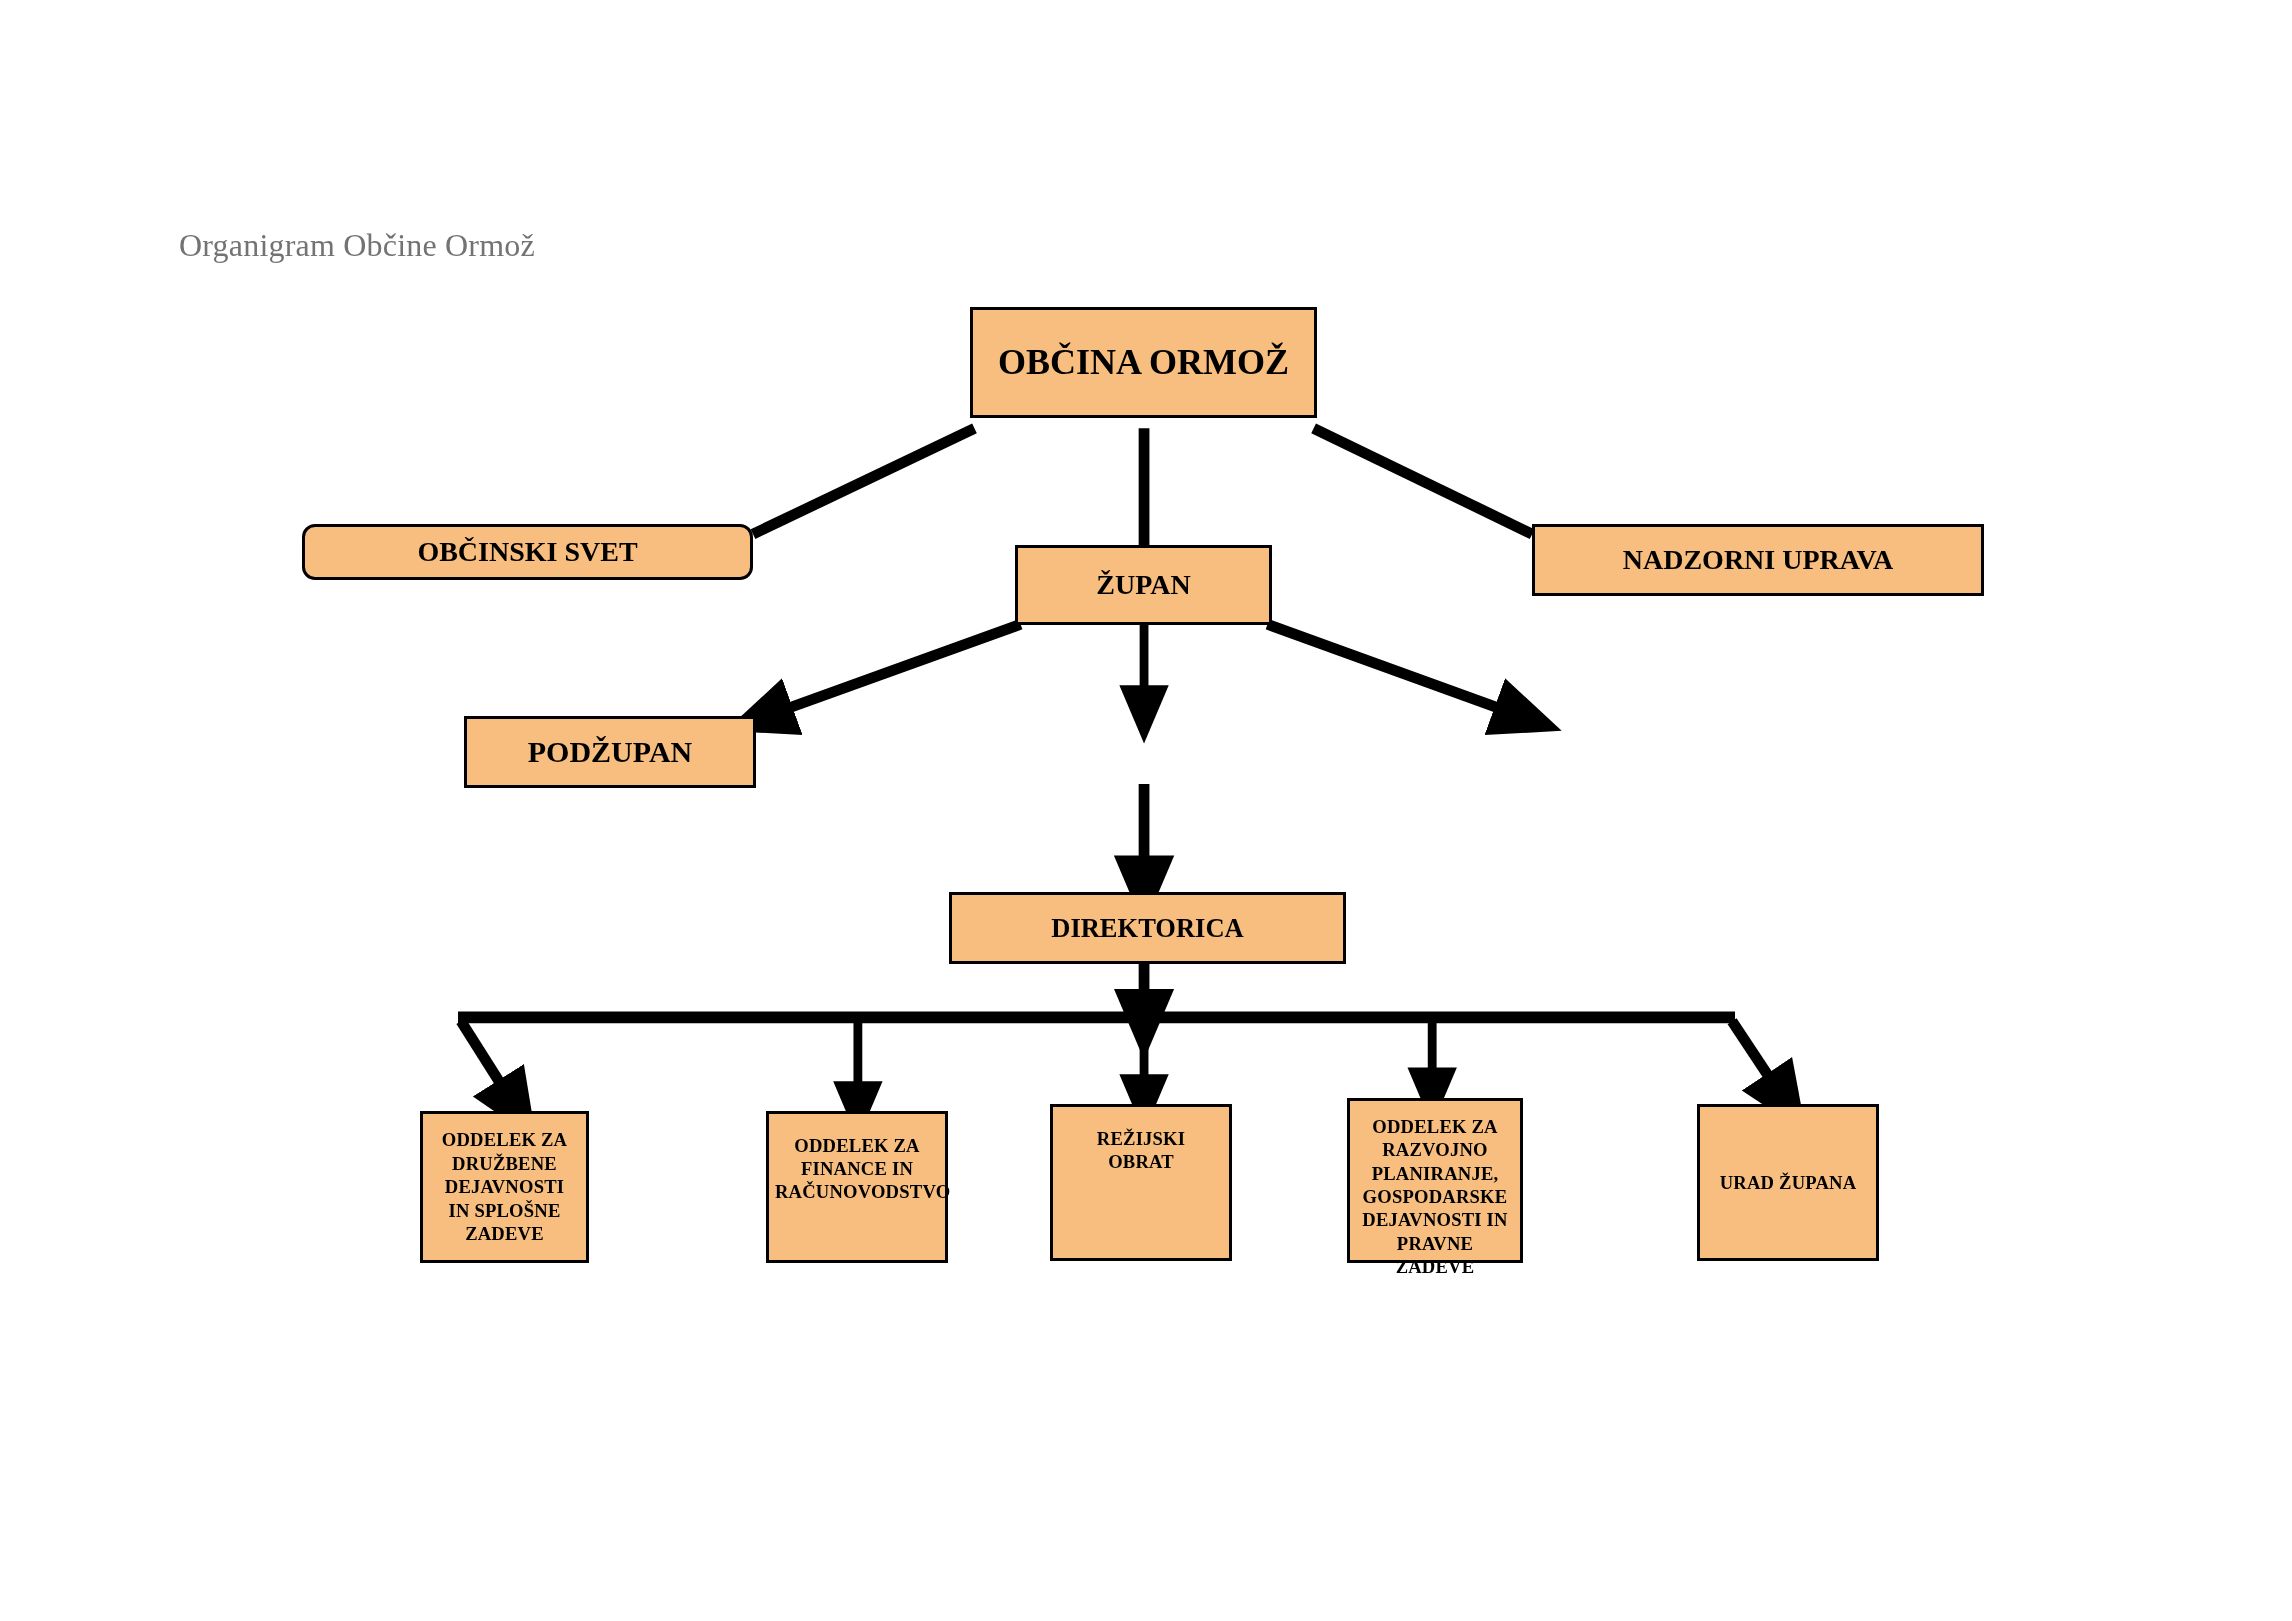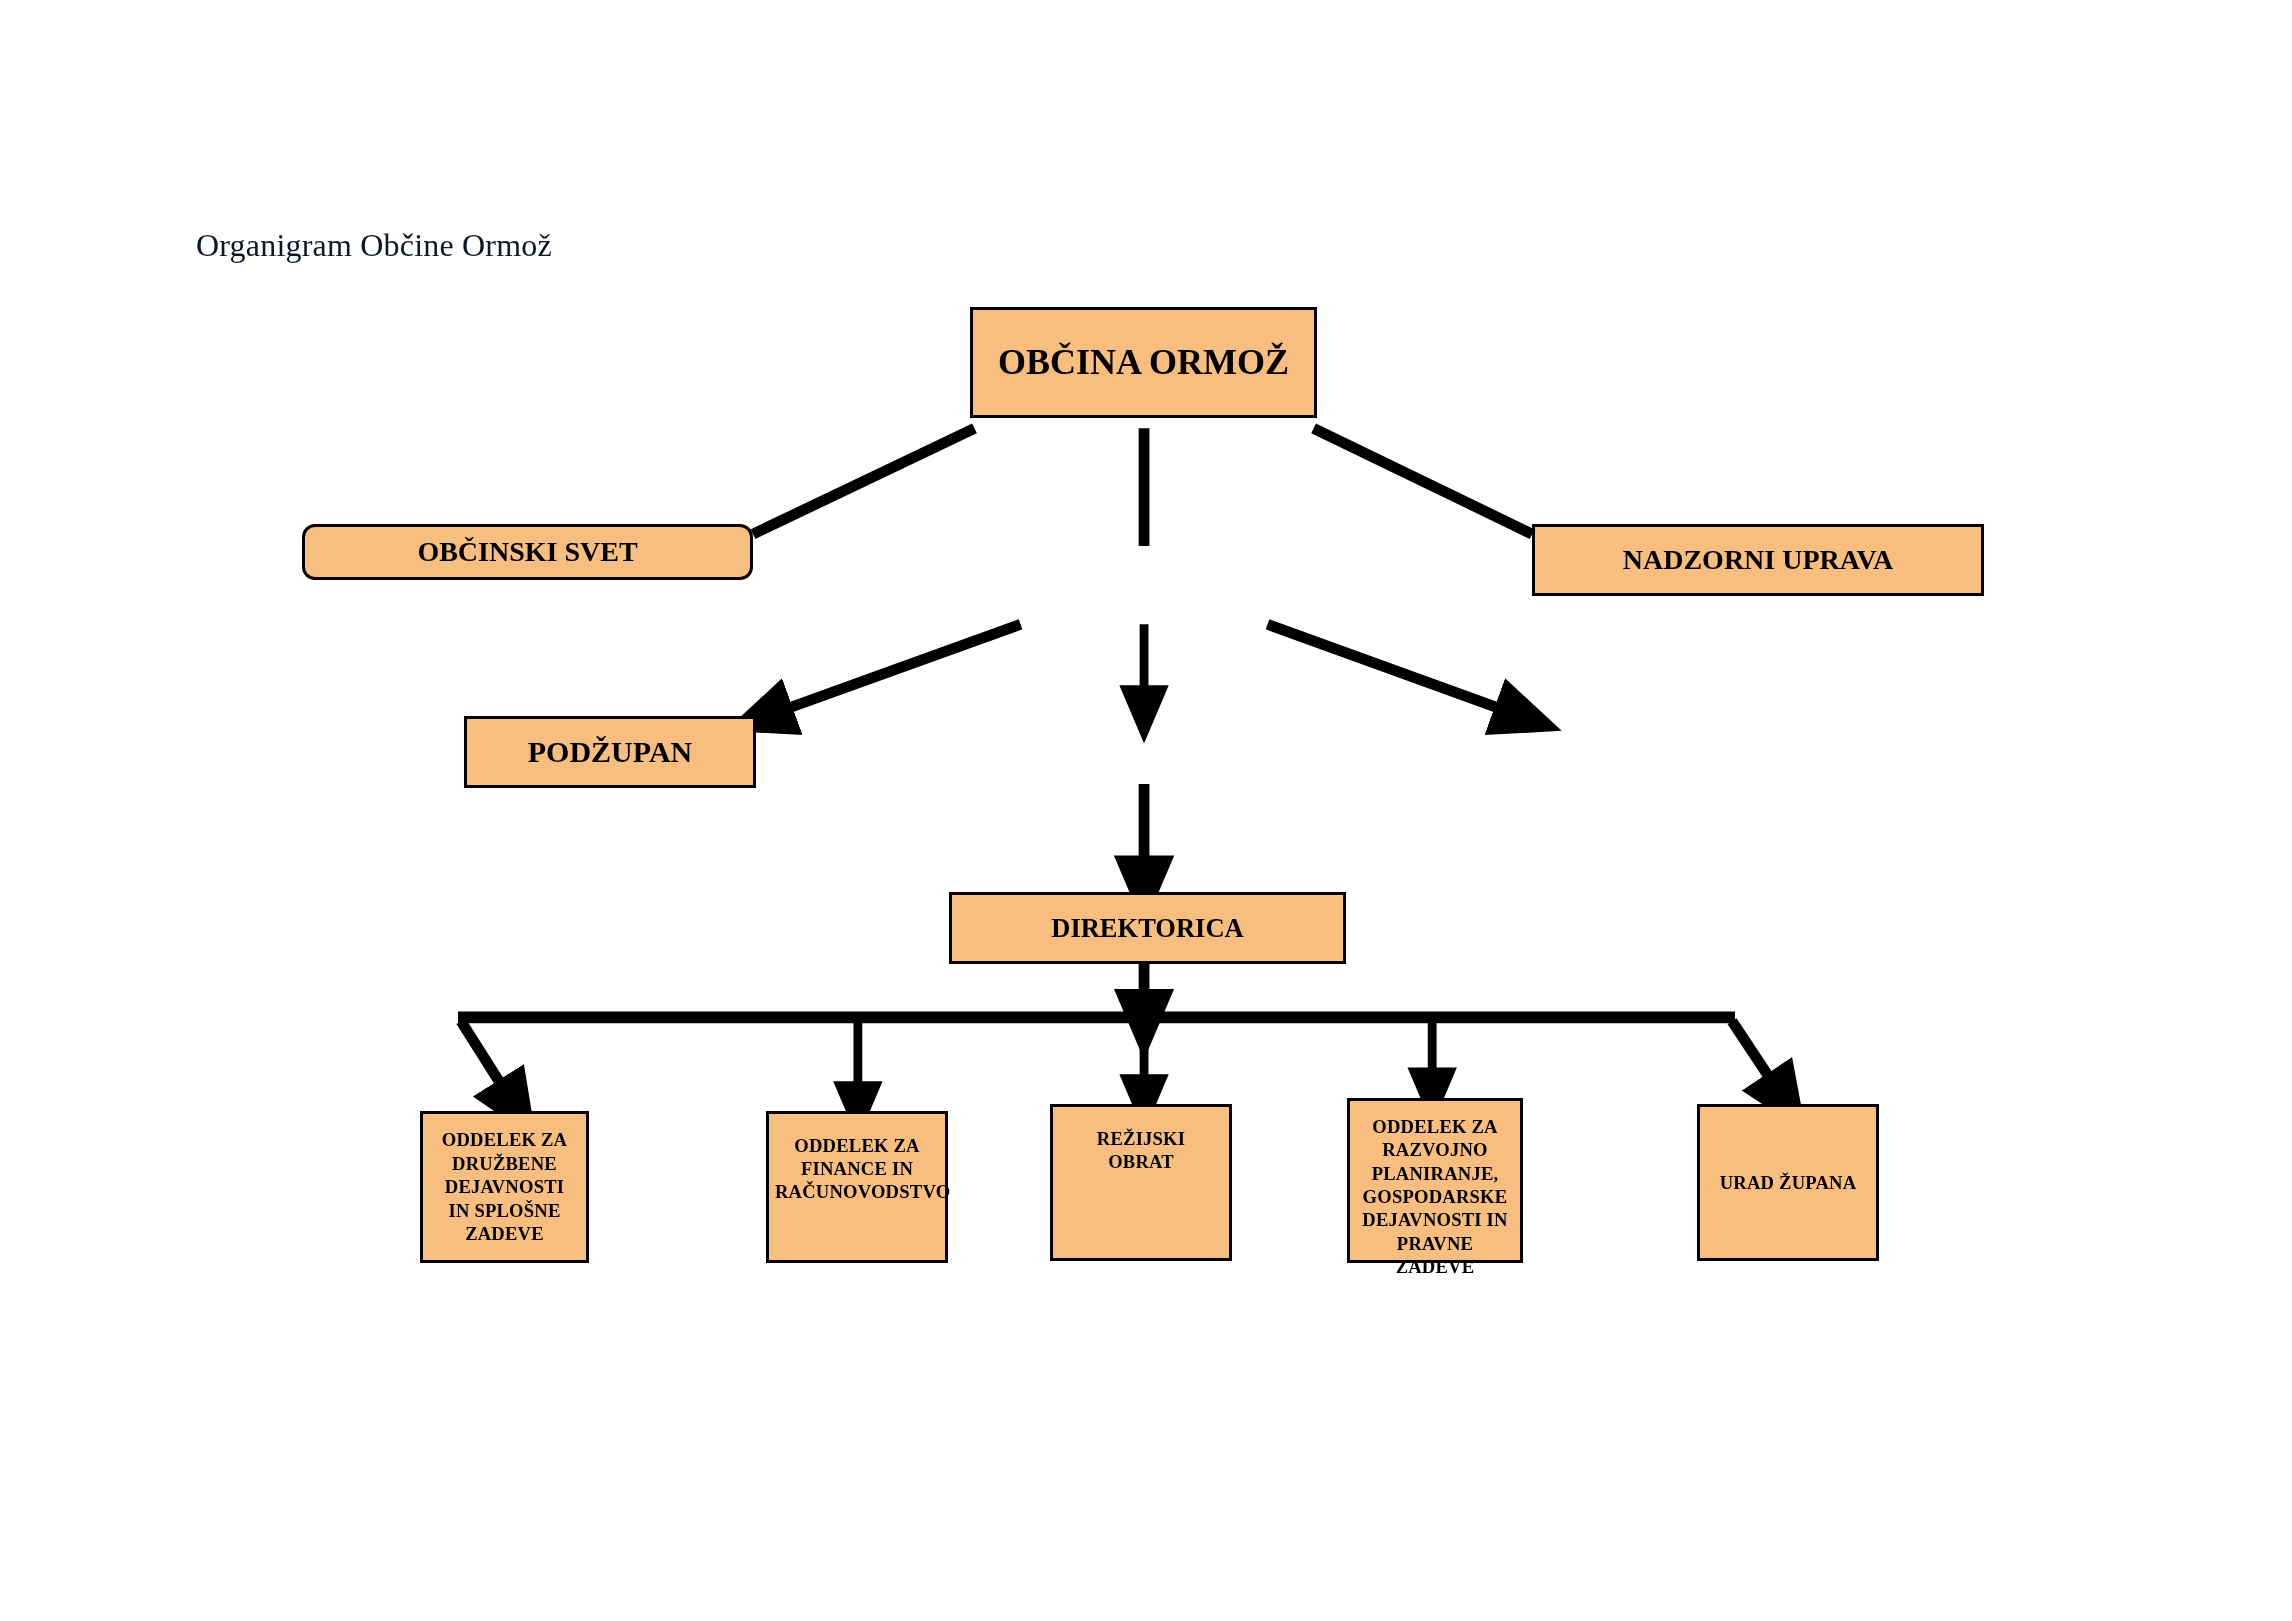--- a/index.html
+++ b/index.html
@@ -20,25 +20,25 @@
   #edges {
     position: absolute;
     left: 0;
     top: 0;
     width: 2293px;
     height: 1621px;
     pointer-events: none;
   }
   .chart-title {
     position: absolute;
-    left: 196px;
+    left: 179px;
     top: 227px;
     font-size: 32px;
     font-weight: normal;
-    color: #0f172a;
+    color: #737373;
     white-space: nowrap;
     letter-spacing: 0.2px;
   }
   .node {
     position: absolute;
     box-sizing: border-box;
     background: #F8BE7F;
     border: 3.9px solid #000000;
     color: #000000;
     font-weight: bold;
@@ -103,20 +103,23 @@
   </svg>
 
   <div class="node lvl-root v-center" style="left:970px; top:307px; width:347px; height:111px;">
     <div class="label">OBČINA ORMOŽ</div>
   </div>
 
   <div class="node lvl-1 v-center" style="left:302px; top:524px; width:451px; height:56px;border-radius:13px;">
     <div class="label">OBČINSKI SVET</div>
   </div>
 
+  <div class="node lvl-1 v-center" style="left:1015px; top:545px; width:257px; height:80px;">
+    <div class="label">ŽUPAN</div>
+  </div>
 
   <div class="node lvl-1 v-center" style="left:1532px; top:524px; width:452px; height:72px;">
     <div class="label">NADZORNI UPRAVA</div>
   </div>
 
   <div class="node lvl-2 v-center" style="left:464px; top:716px; width:292px; height:72px;">
     <div class="label">PODŽUPAN</div>
   </div>
 
 

